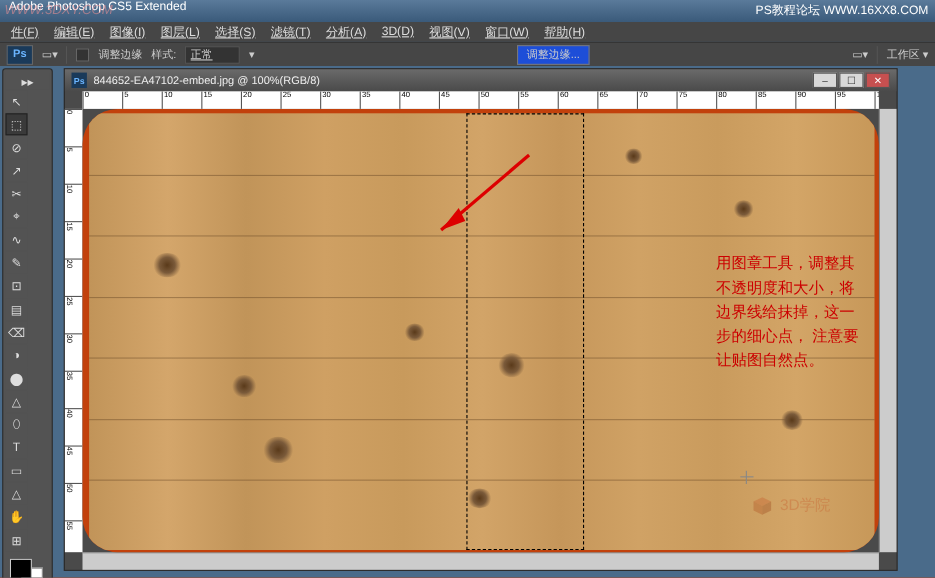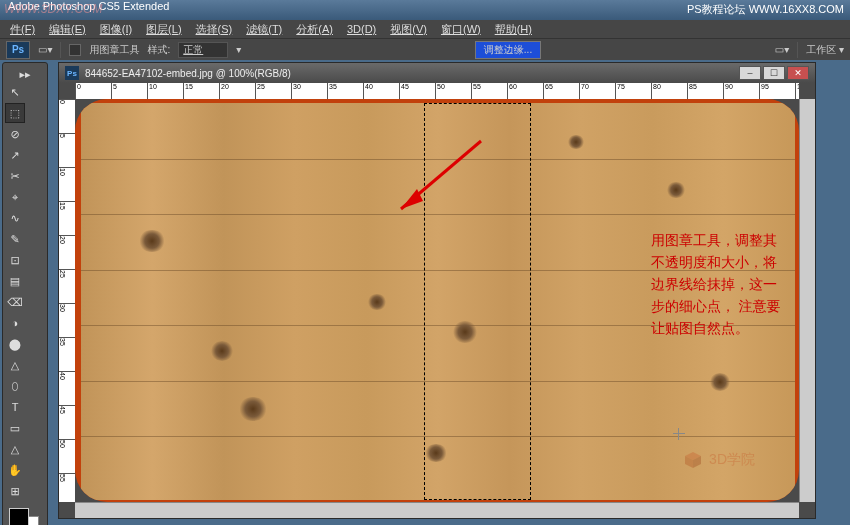--- a/index.html
+++ b/index.html
@@ -89,21 +89,21 @@
   <span>视图(V)</span>
   <span>窗口(W)</span>
   <span>帮助(H)</span>
 </div>
 
 <div class="optionsbar">
   <div class="ps-icon">Ps</div>
   <span>▭▾</span>
   <div class="sep"></div>
   <span class="checkbox"></span>
-  <span>用图章工具</span>
+  <span>调整边缘</span>
   <span>样式:</span>
   <input type="text" style="width: 50px; text-decoration: underline;" value="正常">
   <span>▾</span>
   <div class="spacer"></div>
   <div class="btn">调整边缘...</div>
   <div class="spacer"></div>
   <span>▭▾</span>
   <div class="sep"></div>
   <span>工作区 ▾</span>
 </div>

